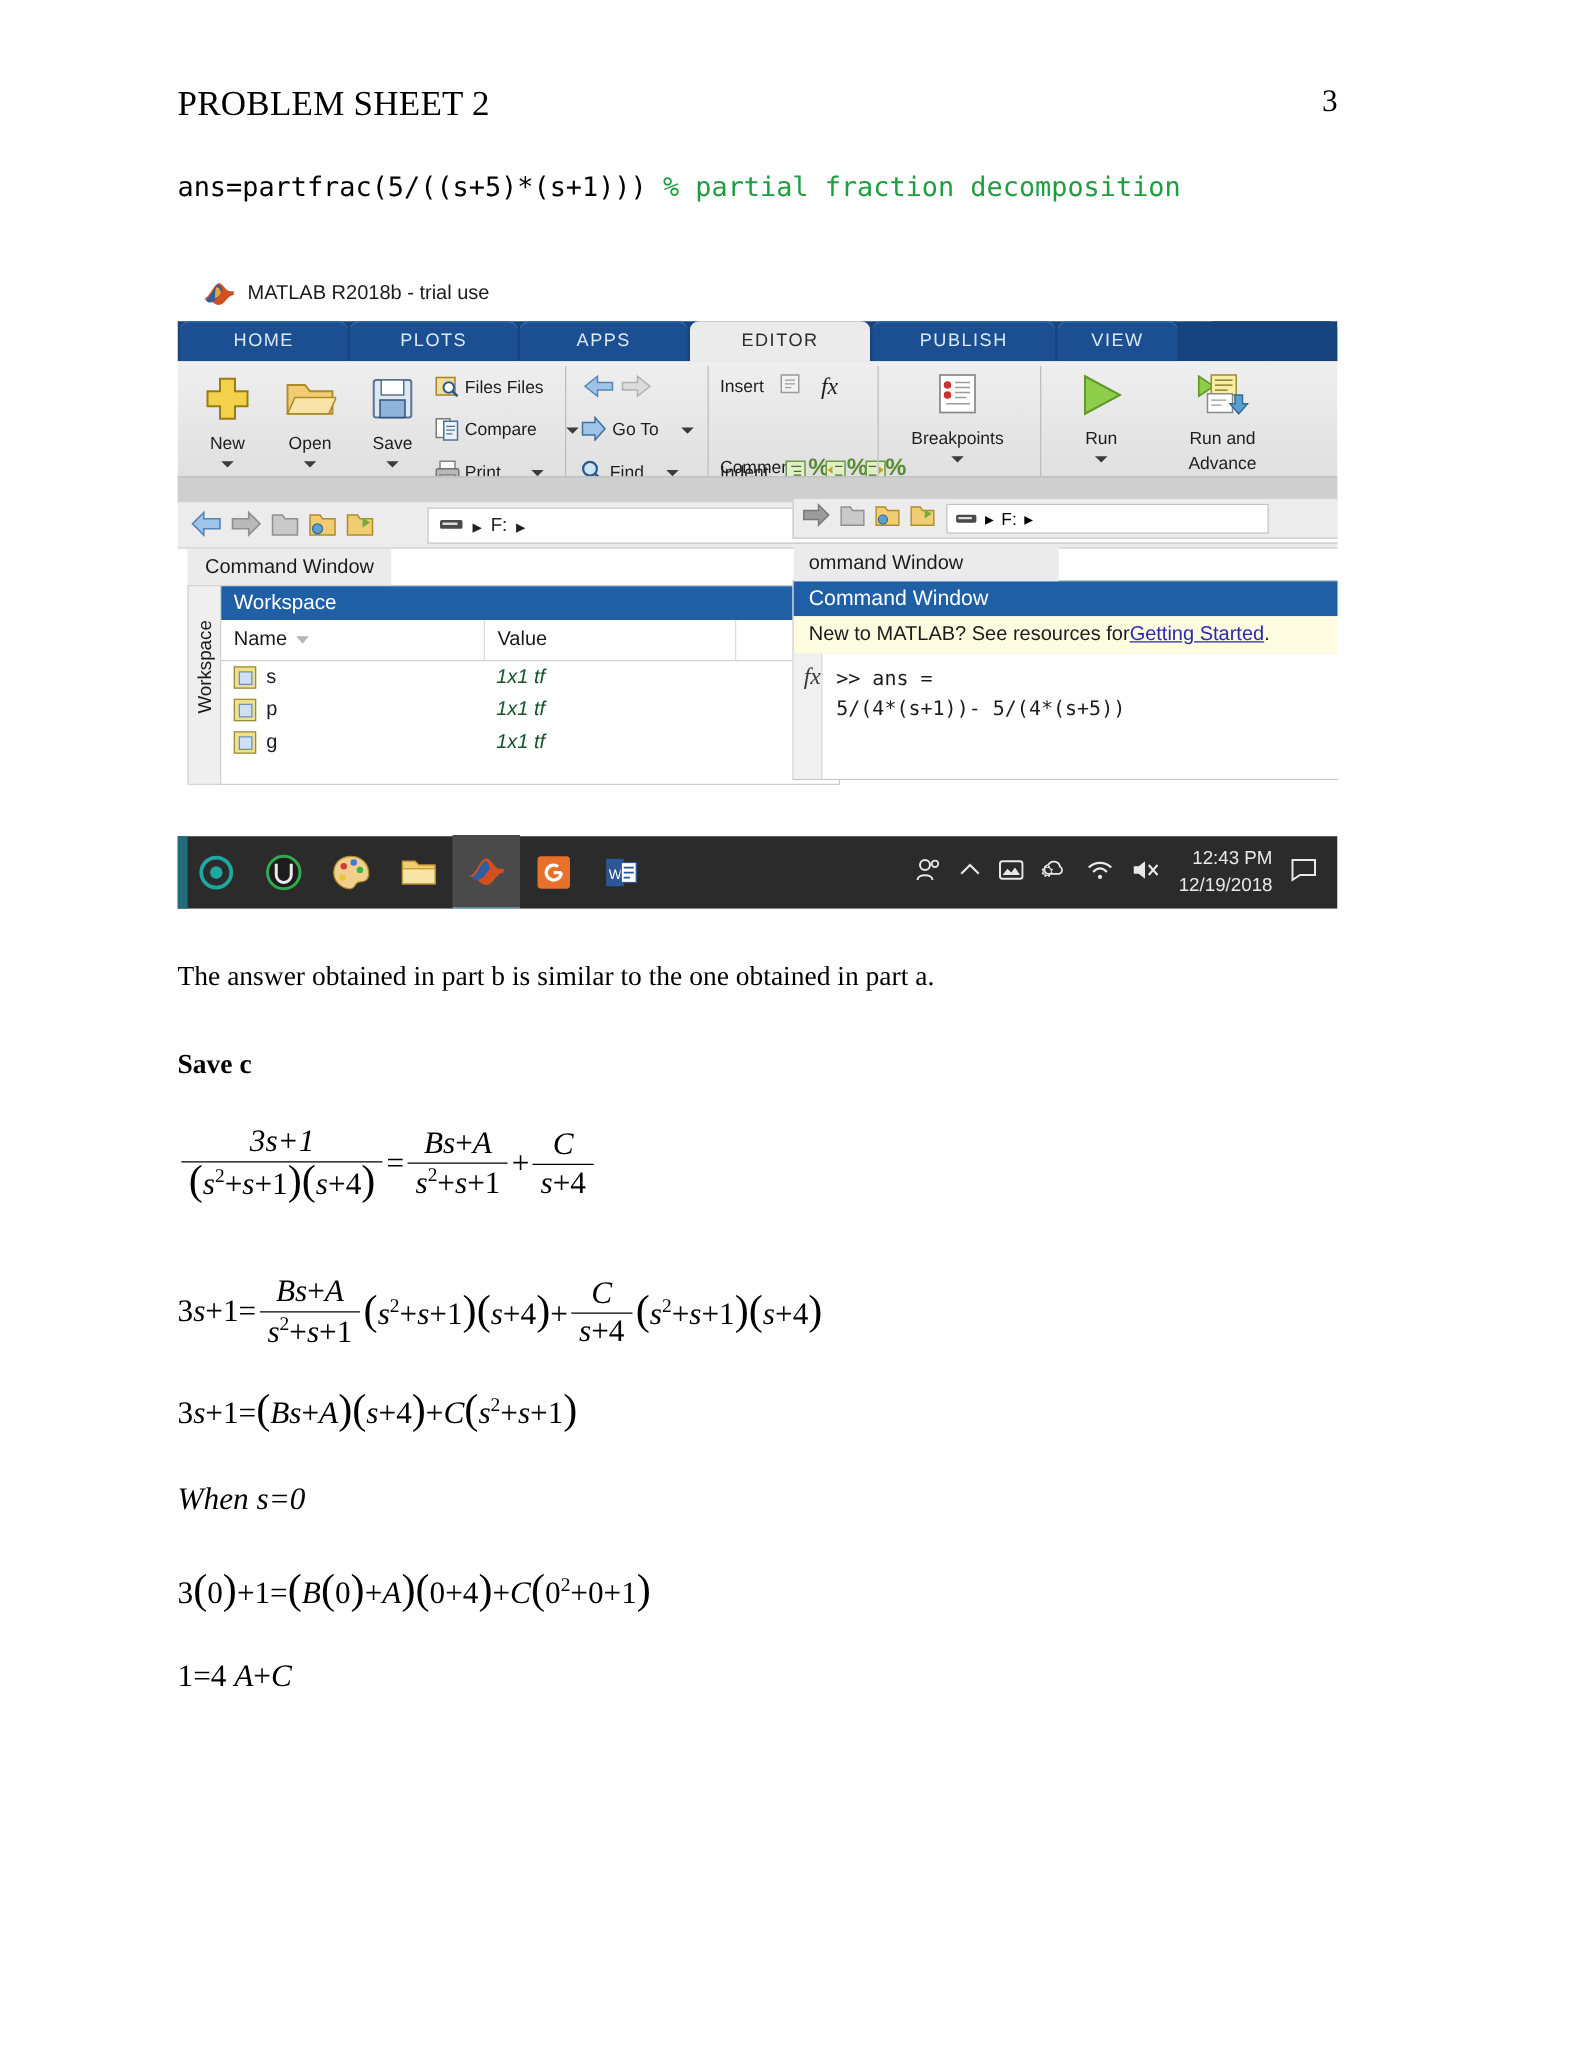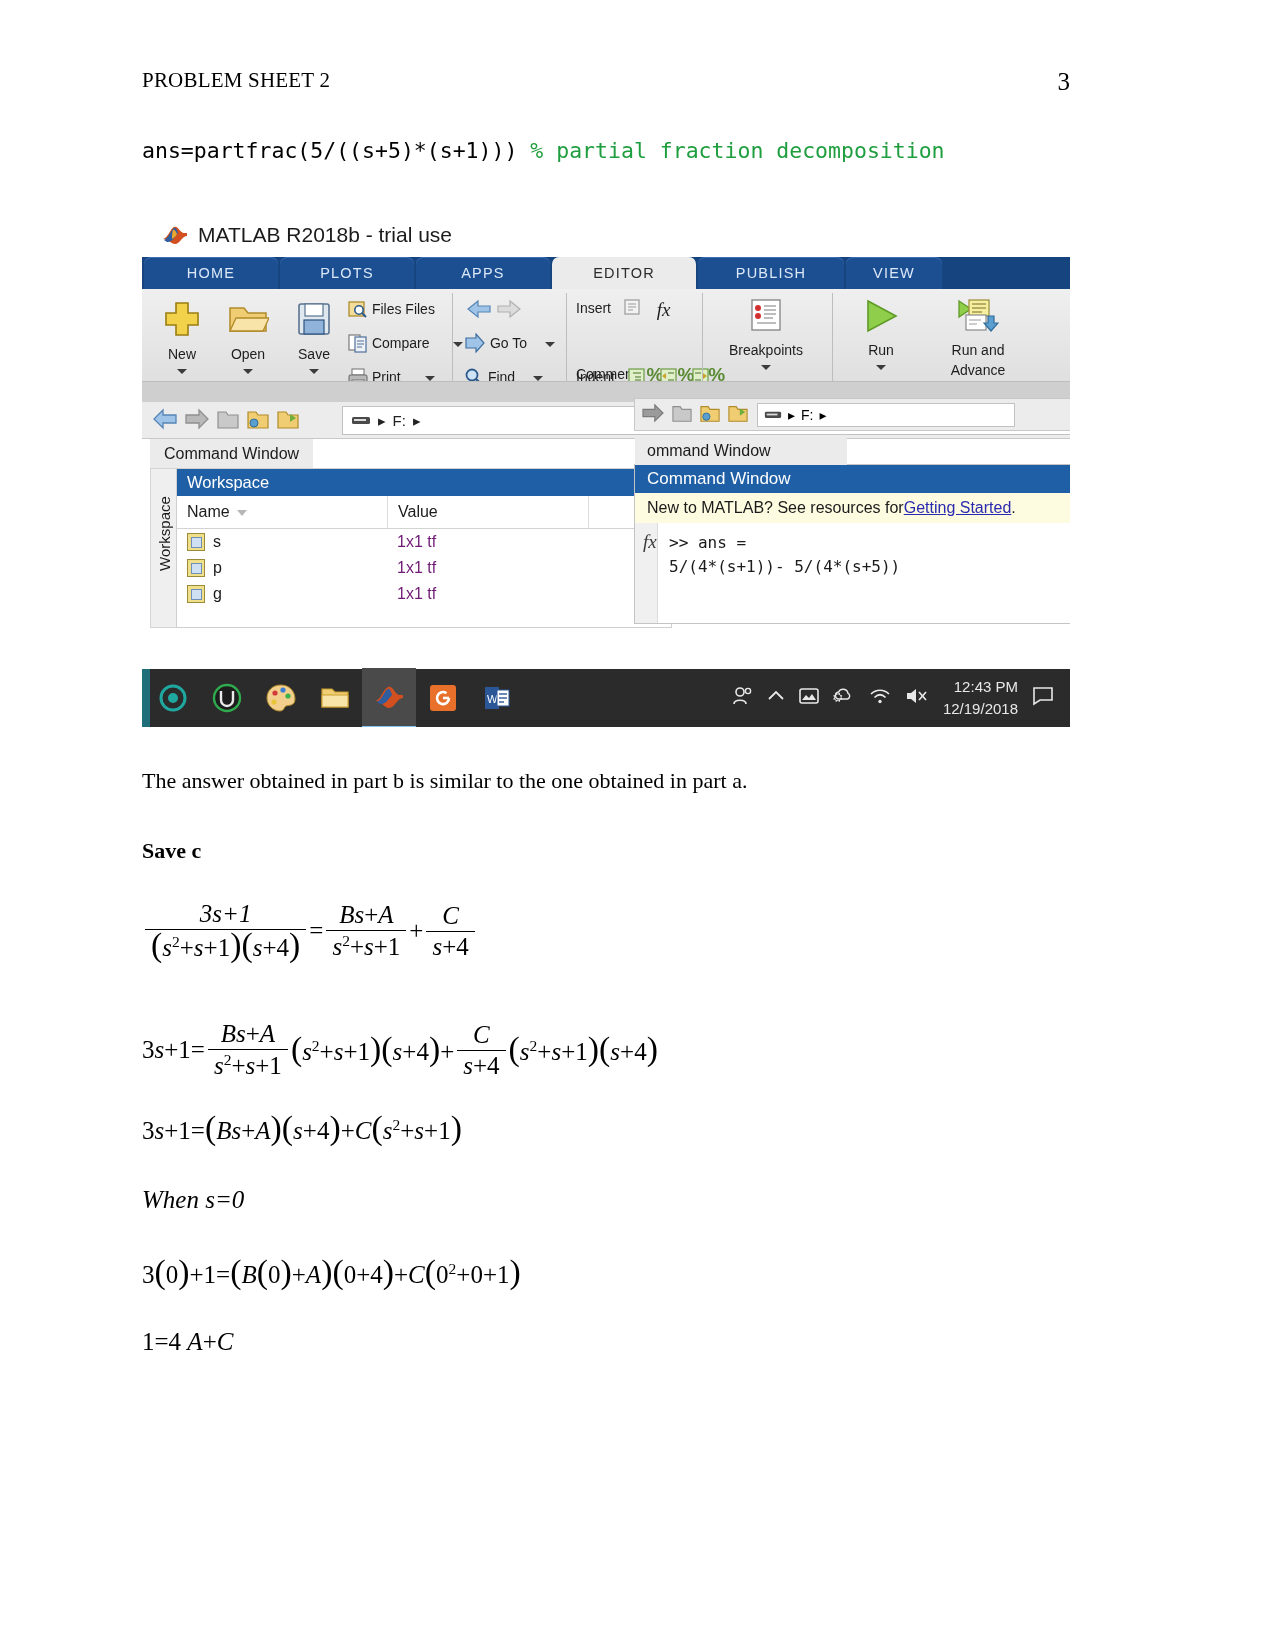--- a/index.html
+++ b/index.html
@@ -5,37 +5,37 @@
   html,body{margin:0;padding:0;}
   body{
     width:1275px;height:1650px;background:#ffffff;
     font-family:"Liberation Serif", serif;
     position:relative;overflow:hidden;
   }
   .page{position:absolute;left:0;top:0;width:1275px;height:1650px;}
 
   
   .hdr{position:absolute;left:142px;top:68px;width:928px;height:34px;}
-  .hdr-title{position:absolute;left:0;top:0;font-size:21px;letter-spacing:.2px;color:#000;}
+  .hdr-title{position:absolute;left:0;top:0;font-size:28px;letter-spacing:.2px;color:#000;}
   .hdr-pageno{position:absolute;right:0;top:0;font-size:25px;color:#000;}
 
   
   .codeline{position:absolute;left:142px;top:138px;width:930px;
     font-family:"DejaVu Sans Mono","Liberation Mono",monospace;font-size:21.5px;
     white-space:nowrap;color:#000;letter-spacing:0px;}
   .codeline .cmt{color:#1e9e3e;}
 
   
   .shot{position:absolute;left:142px;top:212px;width:928px;height:515px;
         background:#ffffff;font-family:"Liberation Sans",sans-serif;overflow:hidden;}
 
   
   .win-title{position:absolute;left:20px;top:8px;height:30px;display:flex;align-items:center;gap:10px;}
   .ml-logo{width:26px;height:22px;position:relative;}
-  .win-title-text{font-size:21px;color:#1b1b1b;}
+  .win-title-text{font-size:16px;color:#1b1b1b;}
 
   
   .tabsrow{position:absolute;left:0;top:45px;width:928px;height:32px;background:#16447e;}
   .tab{position:absolute;top:0;height:32px;border-radius:7px 7px 0 0;
        display:flex;align-items:center;justify-content:center;font-size:14.5px;letter-spacing:1.2px;}
   .tab.inactive{background:#1b4f92;color:#dce8f7;box-shadow:inset 0 1px 0 #3b6fb0;}
   .tab.active{background:#ebebeb;color:#2b2b2b;}
   .tab.blank{background:#16447e;}
 
   
@@ -69,21 +69,21 @@
   .wsvert span{position:absolute;left:-42px;top:56px;width:110px;transform:rotate(-90deg);
                font-size:15px;color:#1b1b1b;text-align:center;}
   .ws{position:absolute;left:34px;top:256px;width:494px;height:158px;background:#fff;border:1px solid #cfcfcf;}
   .ws-title{height:27px;background:#1f5fa6;color:#fff;font-size:16.5px;display:flex;align-items:center;padding-left:10px;}
   .ws-head{height:32px;border-bottom:1px solid #d3d3d3;display:flex;font-size:16px;color:#1b1b1b;}
   .ws-head .c1{width:200px;display:flex;align-items:center;padding-left:10px;gap:6px;border-right:1px solid #dcdcdc;}
   .ws-head .c2{width:190px;display:flex;align-items:center;padding-left:10px;border-right:1px solid #dcdcdc;}
   .ws-head .c3{flex:1;}
   .ws-row{height:26px;display:flex;font-size:16px;color:#1b1b1b;align-items:center;}
   .ws-row .n{width:200px;display:flex;align-items:center;gap:8px;padding-left:10px;}
-  .ws-row .v{width:190px;padding-left:10px;color:#701a75;}
+  .ws-row .v{width:190px;padding-left:10px;font-style:italic;color:#14532d;}
   .cubeic{width:16px;height:16px;background:#f0e08a;border:1px solid #9a8a3a;position:relative;}
   .cubeic:after{content:"";position:absolute;left:3px;top:3px;width:9px;height:9px;
                 border:1px solid #6f8fb8;background:#cfe0f2;}
 
   
   .cw2{position:absolute;left:492px;top:252px;width:436px;height:158px;background:#fff;border:1px solid #c4c4c4;}
   .cw2-tabrow{position:absolute;left:0;top:-28px;width:200px;height:28px;background:#ebebeb;
               display:flex;align-items:center;padding-left:12px;font-size:16px;color:#1b1b1b;}
   .cw2-title{height:28px;background:#1f5fa6;color:#fff;font-size:17px;display:flex;align-items:center;padding-left:12px;}
   .cw2-banner{height:30px;background:#fdfbe0;border-bottom:1px solid #e3dfa8;display:flex;align-items:center;

